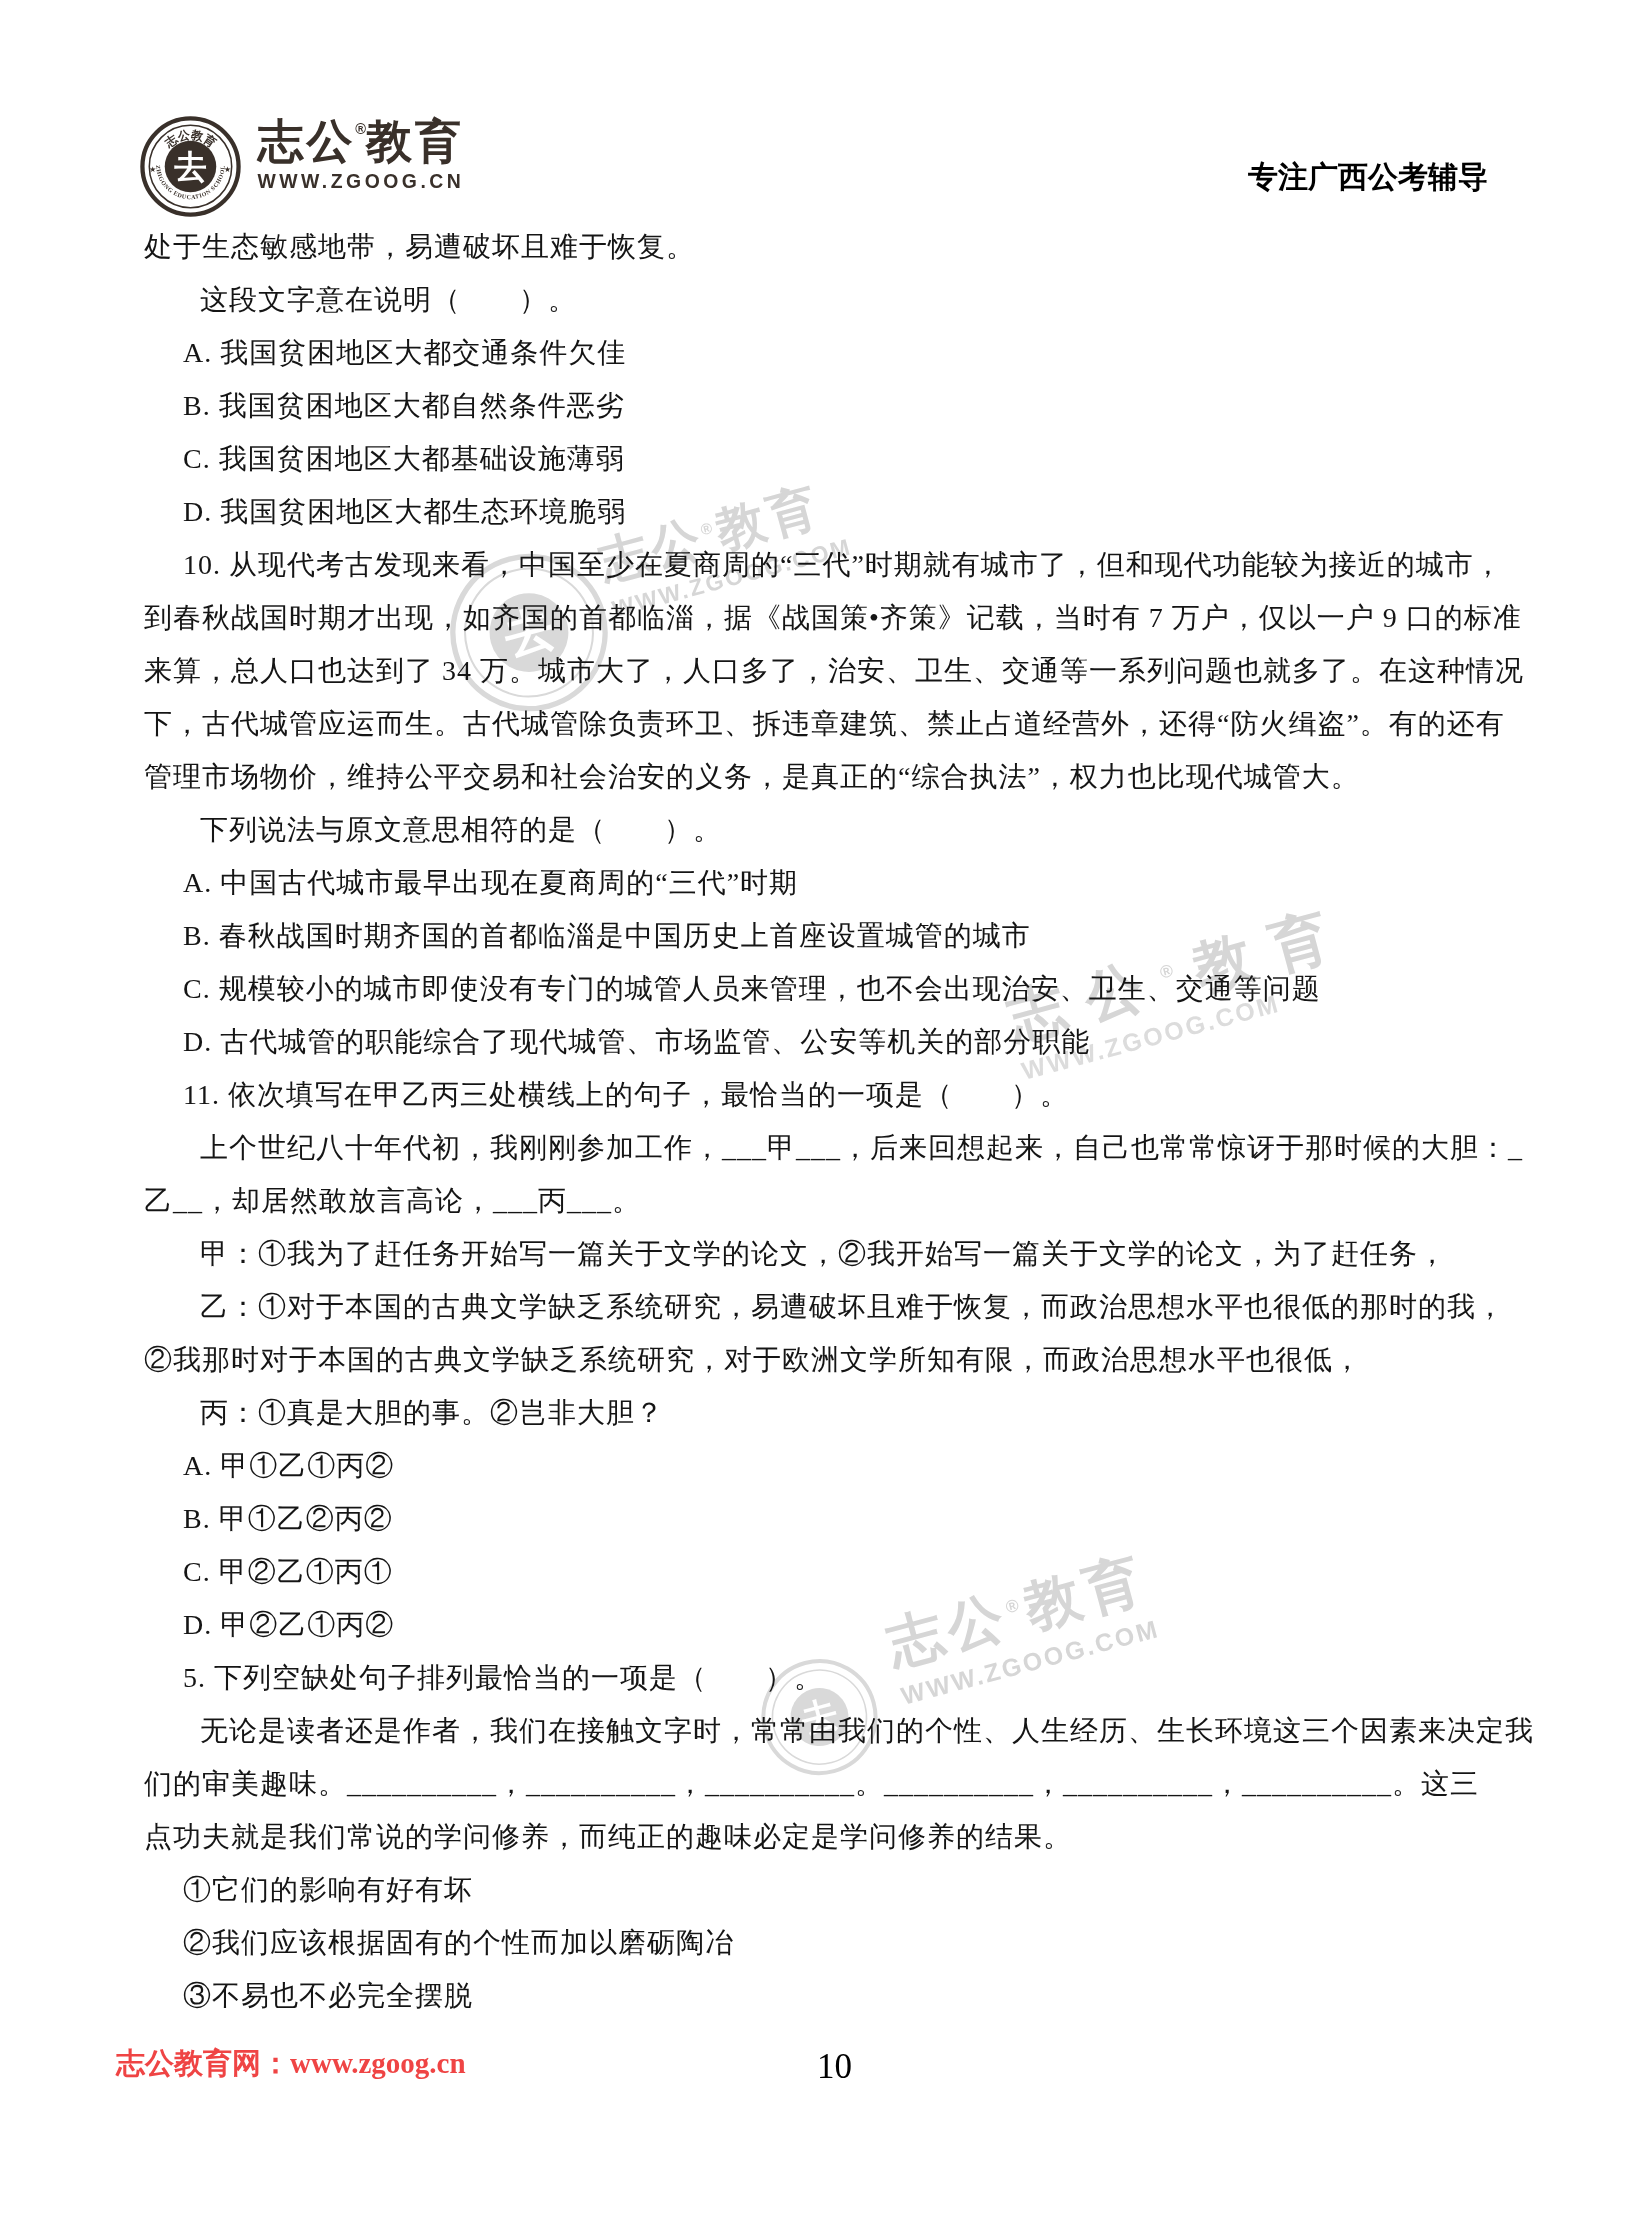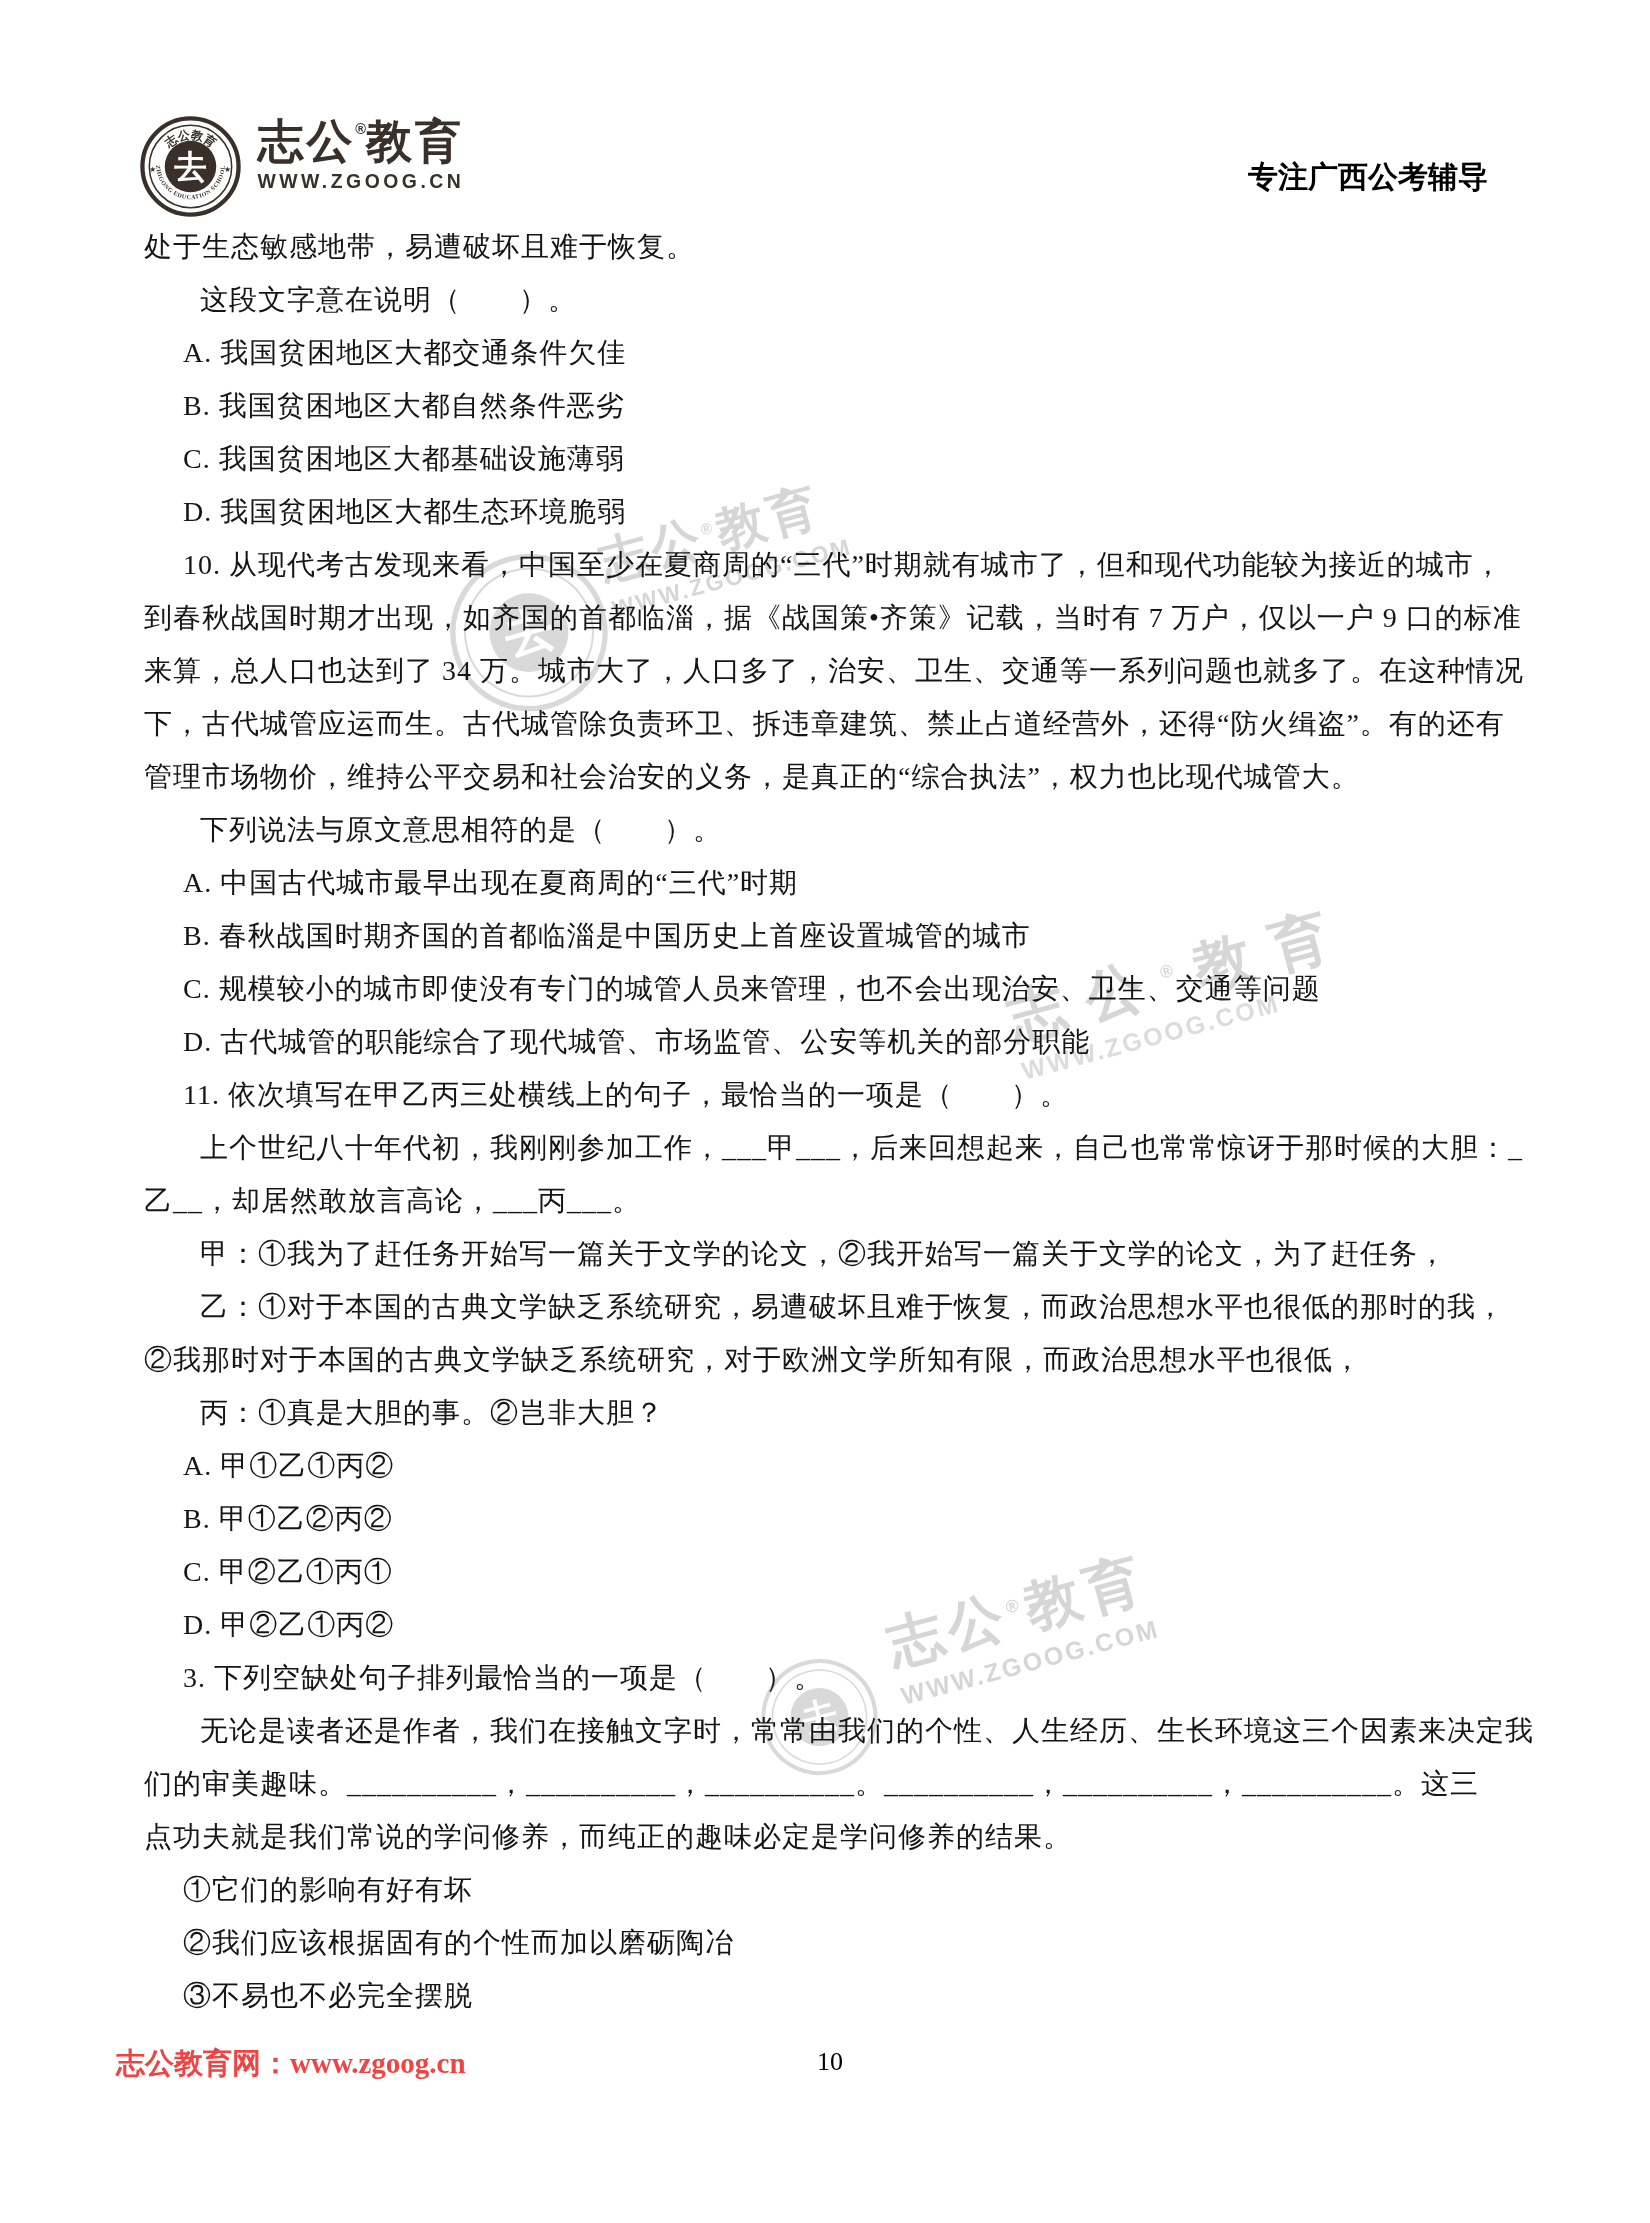--- a/index.html
+++ b/index.html
@@ -42,21 +42,21 @@
 
   
   .bodytext { position:absolute; left:144px; top:220px; width:1383px; z-index:2;
               font-size:28px; line-height:53px; letter-spacing:1px; color:#151515; }
   .ln { white-space:nowrap; height:53px; }
   .ind-cjk { text-indent:56px; }
   .ind-a  { text-indent:39px; }
 
   
   .footer-site { position:absolute; left:116px; top:2044px; font-size:29px; font-weight:700; color:#ef4444; z-index:2; white-space:nowrap; }
-  .page-number { position:absolute; left:817px; top:2047px; font-size:26px; color:#000; z-index:2; }
+  .page-number { position:absolute; left:817px; top:2047px; font-size:35px; color:#000; z-index:2; }
 </style>
 </head>
 <body>
 
 <div class="page">
 
   <div class="header-logo">
     <div class="seal-wrap">
       <svg viewBox="0 0 120 120" width="103" height="103">
         <circle cx="60" cy="60" r="56" fill="none" stroke="currentColor" stroke-width="5"></circle>
@@ -134,21 +134,21 @@
     <div class="ln ind-cjk">上个世纪八十年代初，我刚刚参加工作，___甲___，后来回想起来，自己也常常惊讶于那时候的大胆：_</div>
     <div class="ln">乙__，却居然敢放言高论，___丙___。</div>
     <div class="ln ind-cjk">甲：①我为了赶任务开始写一篇关于文学的论文，②我开始写一篇关于文学的论文，为了赶任务，</div>
     <div class="ln ind-cjk">乙：①对于本国的古典文学缺乏系统研究，易遭破坏且难于恢复，而政治思想水平也很低的那时的我，</div>
     <div class="ln">②我那时对于本国的古典文学缺乏系统研究，对于欧洲文学所知有限，而政治思想水平也很低，</div>
     <div class="ln ind-cjk">丙：①真是大胆的事。②岂非大胆？</div>
     <div class="ln ind-a">A. 甲①乙①丙②</div>
     <div class="ln ind-a">B. 甲①乙②丙②</div>
     <div class="ln ind-a">C. 甲②乙①丙①</div>
     <div class="ln ind-a">D. 甲②乙①丙②</div>
-    <div class="ln ind-a">3. 下列空缺处句子排列最恰当的一项是（　　）。</div>
+    <div class="ln ind-a">5. 下列空缺处句子排列最恰当的一项是（　　）。</div>
     <div class="ln ind-cjk">无论是读者还是作者，我们在接触文字时，常常由我们的个性、人生经历、生长环境这三个因素来决定我</div>
     <div class="ln">们的审美趣味。__________，__________，__________。__________，__________，__________。这三</div>
     <div class="ln">点功夫就是我们常说的学问修养，而纯正的趣味必定是学问修养的结果。</div>
     <div class="ln ind-a">①它们的影响有好有坏</div>
     <div class="ln ind-a">②我们应该根据固有的个性而加以磨砺陶冶</div>
     <div class="ln ind-a">③不易也不必完全摆脱</div>
   </div>
 
   <div class="footer-site">志公教育网：www.zgoog.cn</div>
   <div class="page-number">10</div>

